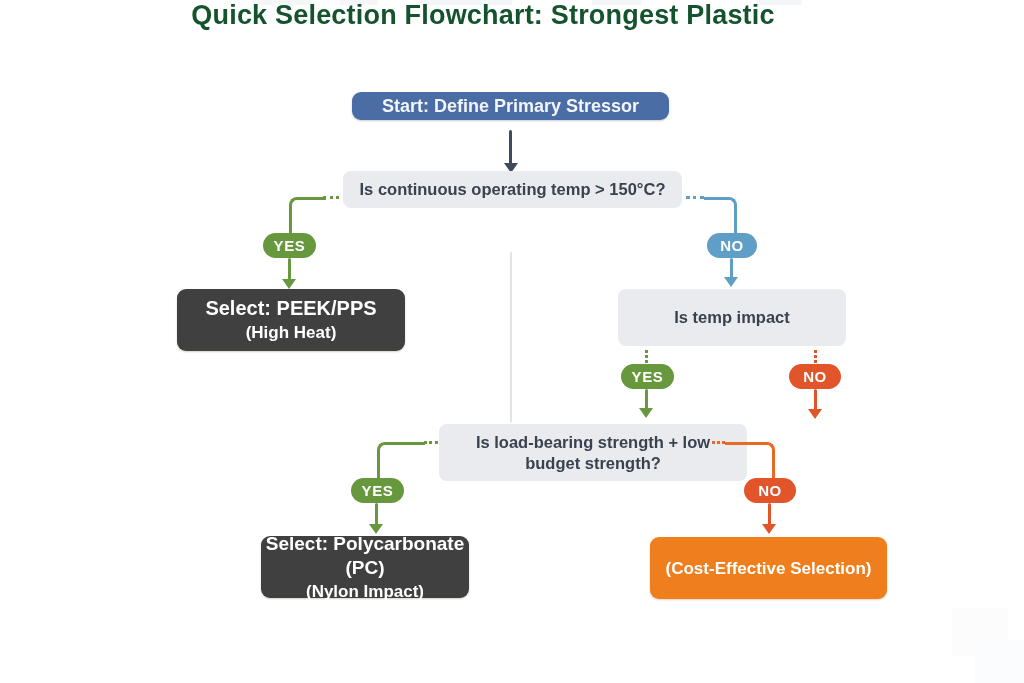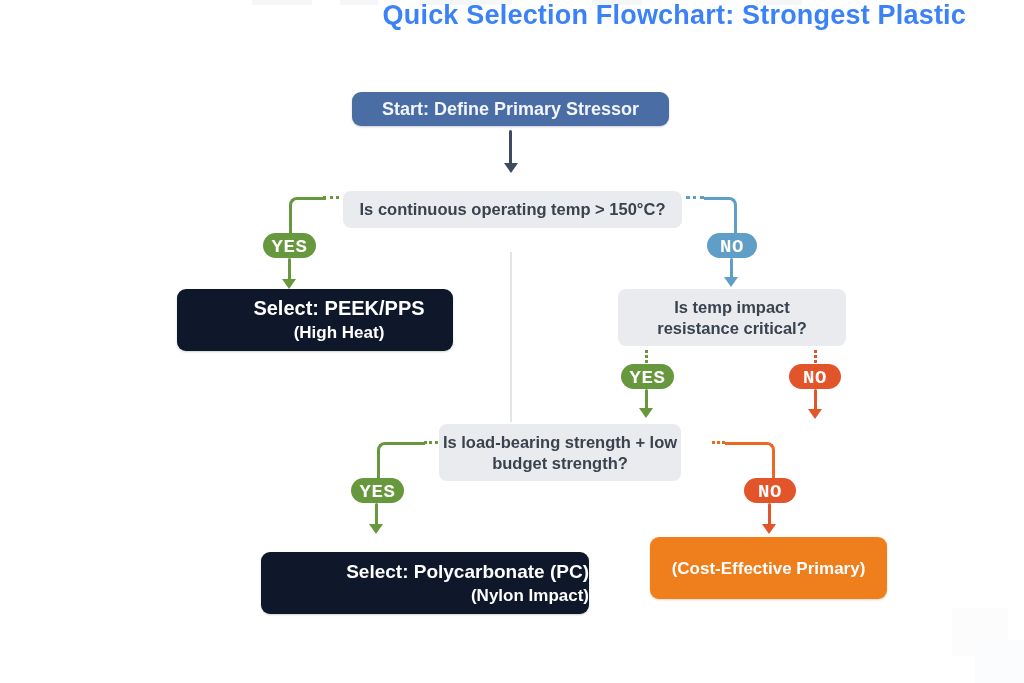--- a/index.html
+++ b/index.html
@@ -5,48 +5,47 @@
   html,body { margin:0; padding:0; background:#ffffff; }
   #canvas {
     position:relative; width:1024px; height:683px; overflow:hidden;
     background:#ffffff;
     font-family:"Liberation Sans","DejaVu Sans",sans-serif;
   }
   .abs { position:absolute; }
 
   
   .title {
-    left:0; top:32; width:966px; text-align:right;
-    font-size:27px; font-weight:700; color:#3b82f6; letter-spacing:.2px;
+    left:0; top:32; width:966px; text-align:center;
+    font-size:27px; font-weight:700; color:#14532d; letter-spacing:.2px;
   }
 
   
   .box {
     display:flex; flex-direction:column; align-items:center; justify-content:center;
     border-radius:9px; text-align:center; line-height:1.25;
   }
   .start-box {
     background:#4a6da6; color:#f2f5fa; font-weight:700; font-size:18px;
     box-shadow:0 1px 2px rgba(40,60,90,.25);
   }
   .q-box {
     background:#e9ebee; color:#39424e; font-weight:600; font-size:16.5px;
     border-radius:8px;
   }
-  .res-green { background:#0f172a; color:#ffffff; box-shadow:0 1px 2px rgba(60,90,30,.25);padding-left:48px; }
+  .res-green { background:#404040; color:#ffffff; box-shadow:0 1px 2px rgba(60,90,30,.25); }
   .res-orange{ background:#ef7e1c; color:#ffffff; box-shadow:0 1px 2px rgba(150,80,10,.25); }
   .res-l1 { font-size:20px; font-weight:700; }
   .res-l2 { font-size:17px; font-weight:600; margin-top:1px; }
 
   
   .badge {
-    display:flex; align-items:flex-end; justify-content:center;
-    color:#ffffff; font-weight:700; font-size:19px; letter-spacing:.6px;
+    display:flex; align-items:center; justify-content:center;
+    color:#ffffff; font-weight:700; font-size:15px; letter-spacing:.6px;
     border-radius:13px;
-    font-family:Liberation Mono, monospace;
   }
   .b-green { background:#67983e; }
   .b-blue  { background:#5f9ec6; }
   .b-red   { background:#e2542a; }
 
   
   .vl   { width:3px; border-radius:2px; }
   .ah   { width:0; height:0; border-left:7px solid transparent;
           border-right:7px solid transparent; border-top:10px solid; }
   .elb-l{ border-top:3px solid; border-left:3px solid; border-top-left-radius:8px; }
@@ -74,28 +73,28 @@
 <div id="canvas">
 
   <div class="abs artifact" style="left:252px;top:0;width:60px;height:5px;"></div>
   <div class="abs artifact" style="left:340px;top:0;width:38px;height:5px;"></div>
   <div class="abs artifact" style="left:420px;top:0;width:92px;height:5px;"></div>
   <div class="abs artifact" style="left:592px;top:0;width:50px;height:5px;"></div>
   <div class="abs artifact" style="left:756px;top:0;width:46px;height:5px;"></div>
 
   <div class="abs title">Quick Selection Flowchart: Strongest Plastic</div>
 
-  <div class="abs box start-box" style="left:352px;top:92px;width:317px;height:34px;text-align:right;">
+  <div class="abs box start-box" style="left:352px;top:92px;width:317px;height:28px;text-align:right;">
     <span>Start: Define Primary Stressor</span>
   </div>
 
   <div class="abs vl bg-dark" style="left:509px;top:130px;height:34px;"></div>
   <div class="abs ah c-dark" style="left:504px;top:163px;"></div>
 
-  <div class="abs box q-box" style="left:343px;top:191px;width:339px;height:37px;">
+  <div class="abs box q-box" style="left:343px;top:171px;width:339px;height:37px;">
     <span>Is continuous operating temp &gt; 150°C?</span>
   </div>
 
   <div class="abs faint-line" style="left:510px;top:252px;height:170px;"></div>
 
   <div class="abs dash-h c-green" style="left:323px;top:196px;width:16px;"></div>
   <div class="abs elb-l c-green" style="left:289px;top:197px;width:34px;height:36px;"></div>
   <div class="abs badge b-green" style="left:263px;top:233px;width:53px;height:25px;">
     <span>YES</span>
   </div>
@@ -110,63 +109,62 @@
   <div class="abs dash-h c-blue" style="left:686px;top:196px;width:18px;"></div>
   <div class="abs elb-r c-blue" style="left:704px;top:197px;width:30px;height:36px;"></div>
   <div class="abs badge b-blue" style="left:707px;top:233px;width:50px;height:25px;">
     <span>NO</span>
   </div>
   <div class="abs vl bg-blue" style="left:730px;top:258px;height:20px;"></div>
   <div class="abs ah c-blue" style="left:724px;top:277px;"></div>
 
   <div class="abs box q-box" style="left:618px;top:289px;width:228px;height:57px;">
     <span>Is temp impact</span>
-    <span>resistance critical?</span>
   </div>
 
   <div class="abs dash-v c-green" style="left:645px;top:350px;height:13px;"></div>
   <div class="abs badge b-green" style="left:621px;top:364px;width:53px;height:25px;">
     <span>YES</span>
   </div>
   <div class="abs vl bg-green" style="left:645px;top:389px;height:20px;"></div>
   <div class="abs ah c-green" style="left:639px;top:408px;"></div>
 
   <div class="abs dash-v c-red" style="left:814px;top:350px;height:13px;"></div>
   <div class="abs badge b-red" style="left:789px;top:364px;width:52px;height:25px;">
     <span>NO</span>
   </div>
   <div class="abs vl bg-red" style="left:814px;top:389px;height:21px;"></div>
   <div class="abs ah c-red" style="left:808px;top:409px;"></div>
 
-  <div class="abs box q-box" style="left:439px;top:424px;width:242px;height:57px;">
+  <div class="abs box q-box" style="left:439px;top:424px;width:308px;height:57px;">
     <span>Is load-bearing strength + low</span>
     <span>budget strength?</span>
   </div>
 
   <div class="abs dash-h c-green" style="left:424px;top:441px;width:14px;"></div>
   <div class="abs elb-l c-green" style="left:377px;top:442px;width:45px;height:36px;"></div>
   <div class="abs badge b-green" style="left:351px;top:478px;width:53px;height:25px;">
     <span>YES</span>
   </div>
   <div class="abs vl bg-green" style="left:375px;top:503px;height:22px;"></div>
   <div class="abs ah c-green" style="left:369px;top:524px;"></div>
 
-  <div class="abs box res-green" style="left:261px;top:552px;width:280px;height:62px;align-items:flex-end;">
+  <div class="abs box res-green" style="left:261px;top:536px;width:208px;height:62px;">
     <span class="res-l1" style="font-size:19px;">Select: Polycarbonate (PC)</span>
     <span class="res-l2">(Nylon Impact)</span>
   </div>
 
   <div class="abs dash-h c-orange" style="left:712px;top:441px;width:13px;"></div>
   <div class="abs elb-r c-orange" style="left:725px;top:442px;width:47px;height:36px;"></div>
   <div class="abs badge b-red" style="left:744px;top:478px;width:52px;height:25px;">
     <span>NO</span>
   </div>
   <div class="abs vl bg-red" style="left:768px;top:503px;height:22px;"></div>
   <div class="abs ah c-red" style="left:762px;top:524px;"></div>
 
   <div class="abs box res-orange" style="left:650px;top:537px;width:237px;height:62px;">
-    <span class="res-l2">(Cost-Effective Primary)</span>
+    <span class="res-l2">(Cost-Effective Selection)</span>
   </div>
 
   <div class="abs" style="left:952px;top:608px;width:56px;height:48px;background:#fcfcfd;"></div>
   <div class="abs" style="left:975px;top:640px;width:49px;height:43px;background:#fbfcfd;"></div>
 
 </div>
 
 </body></html>

